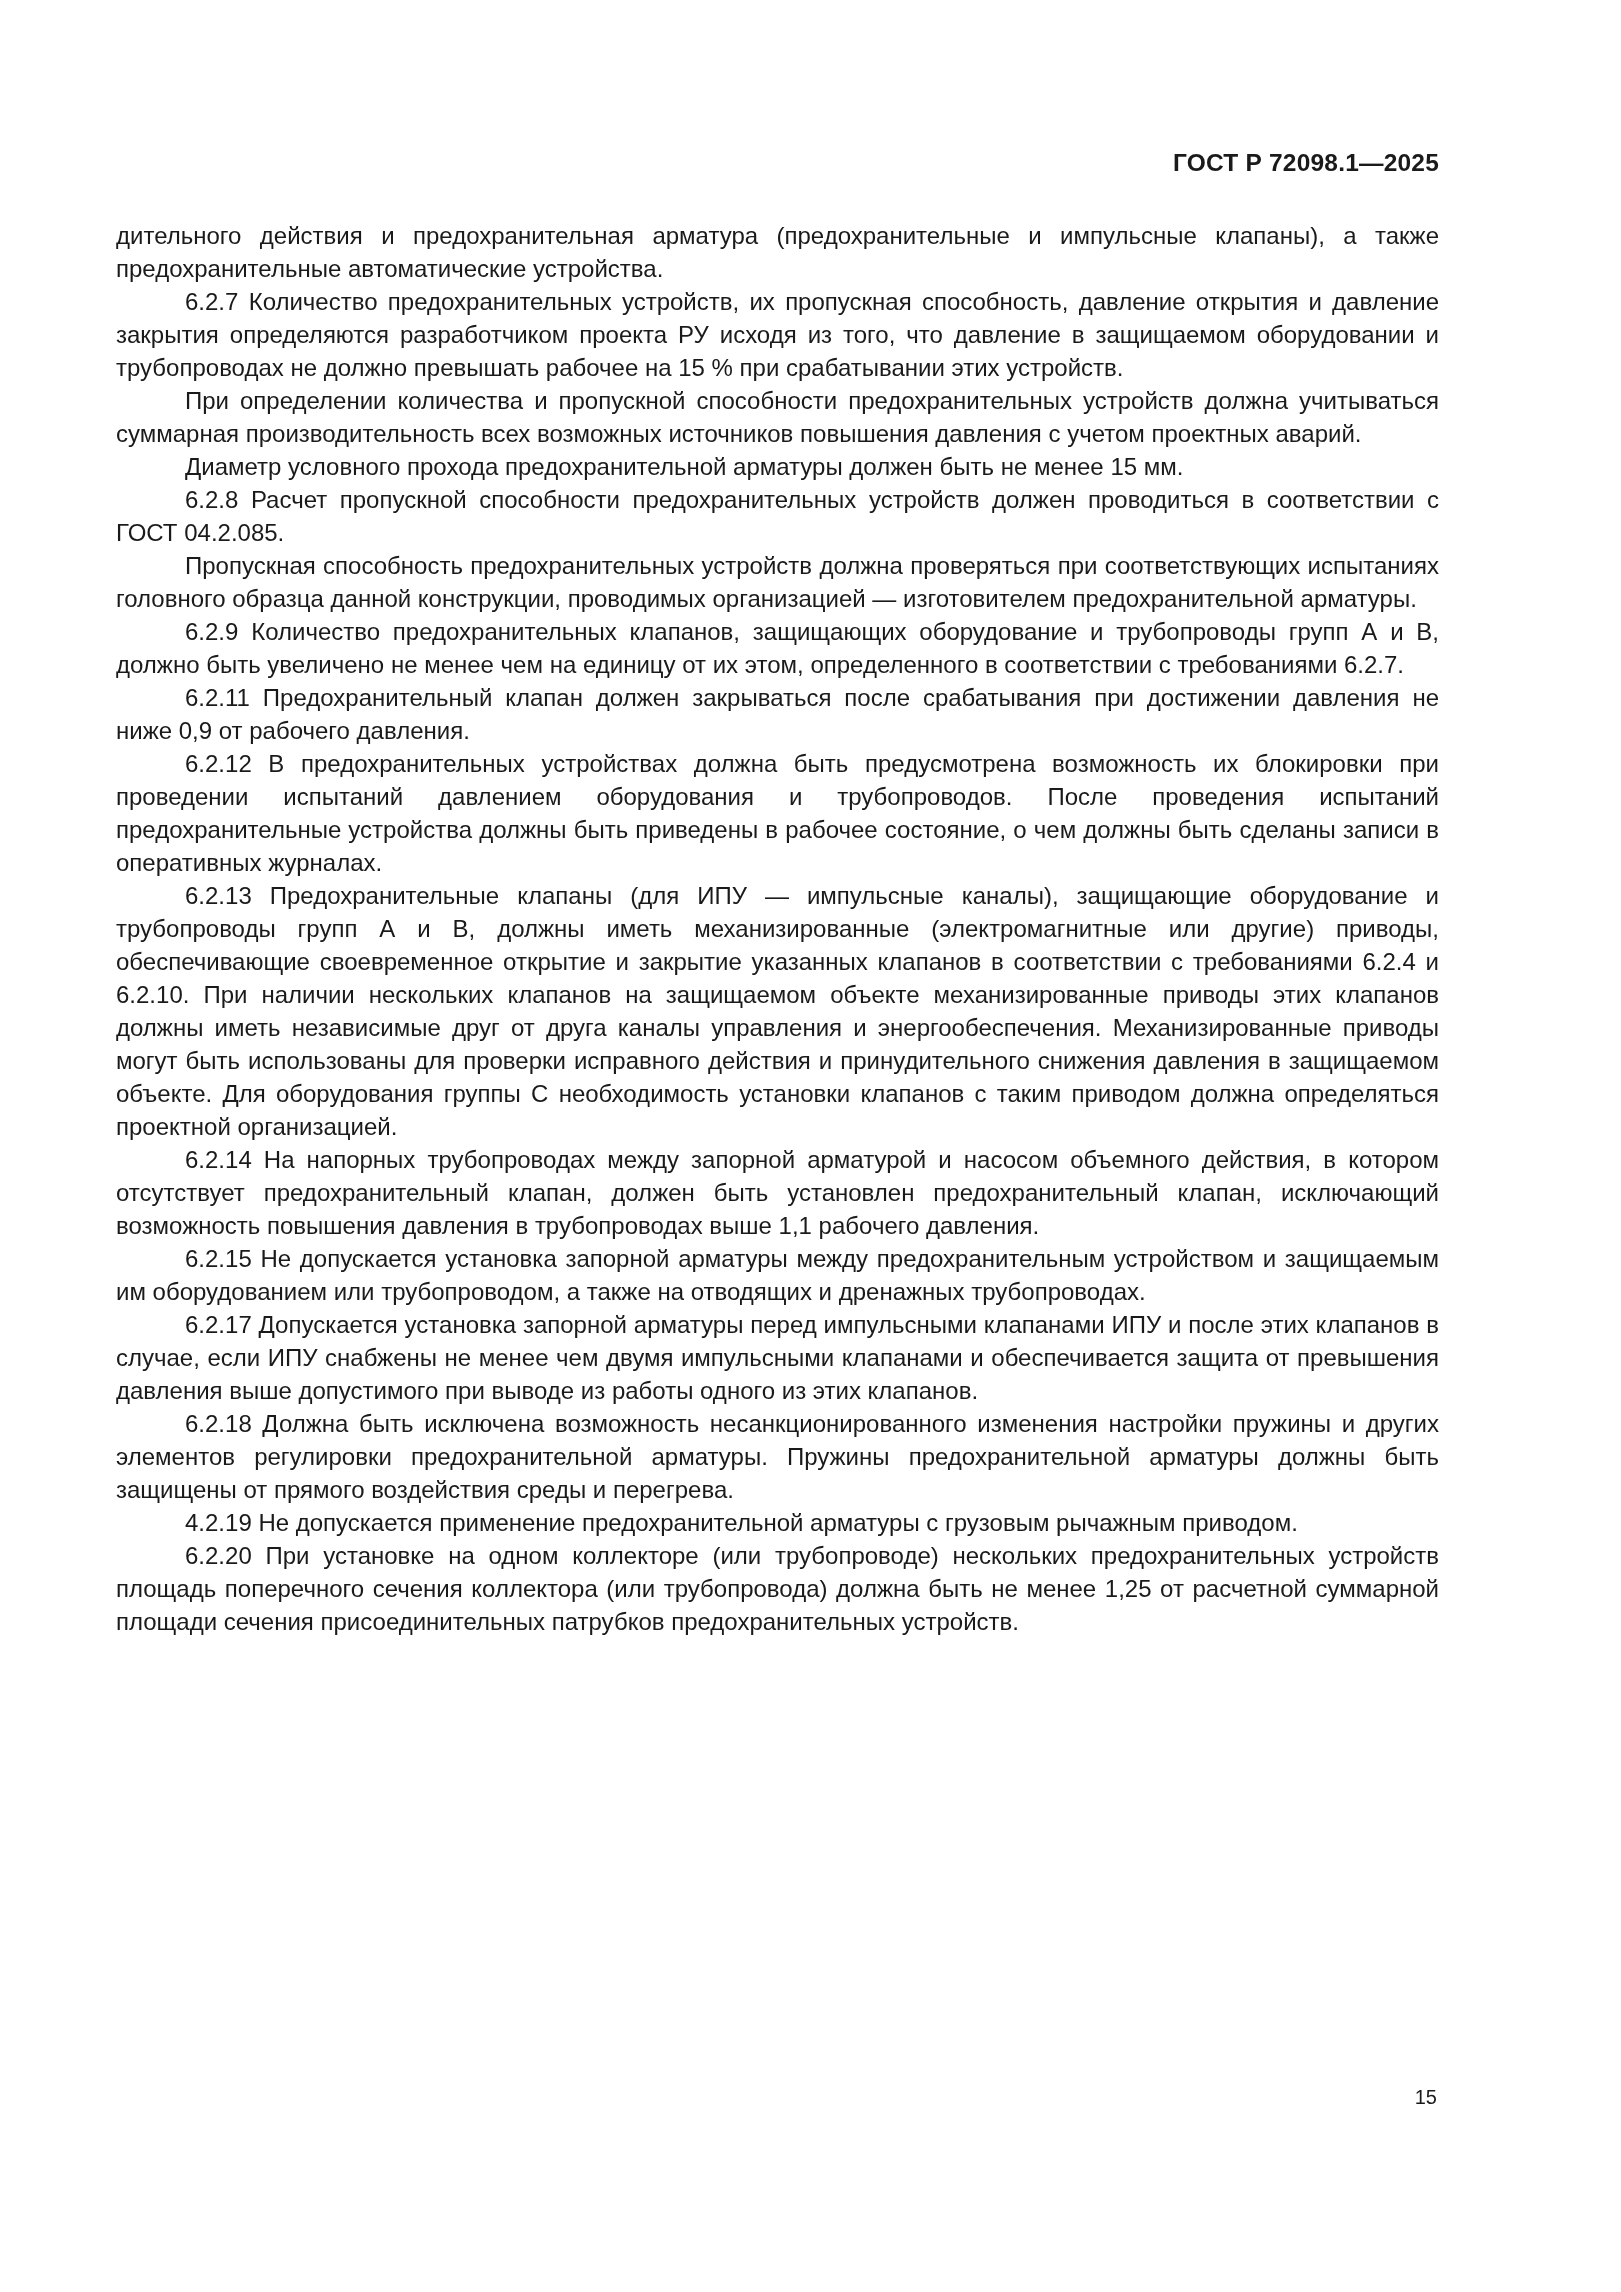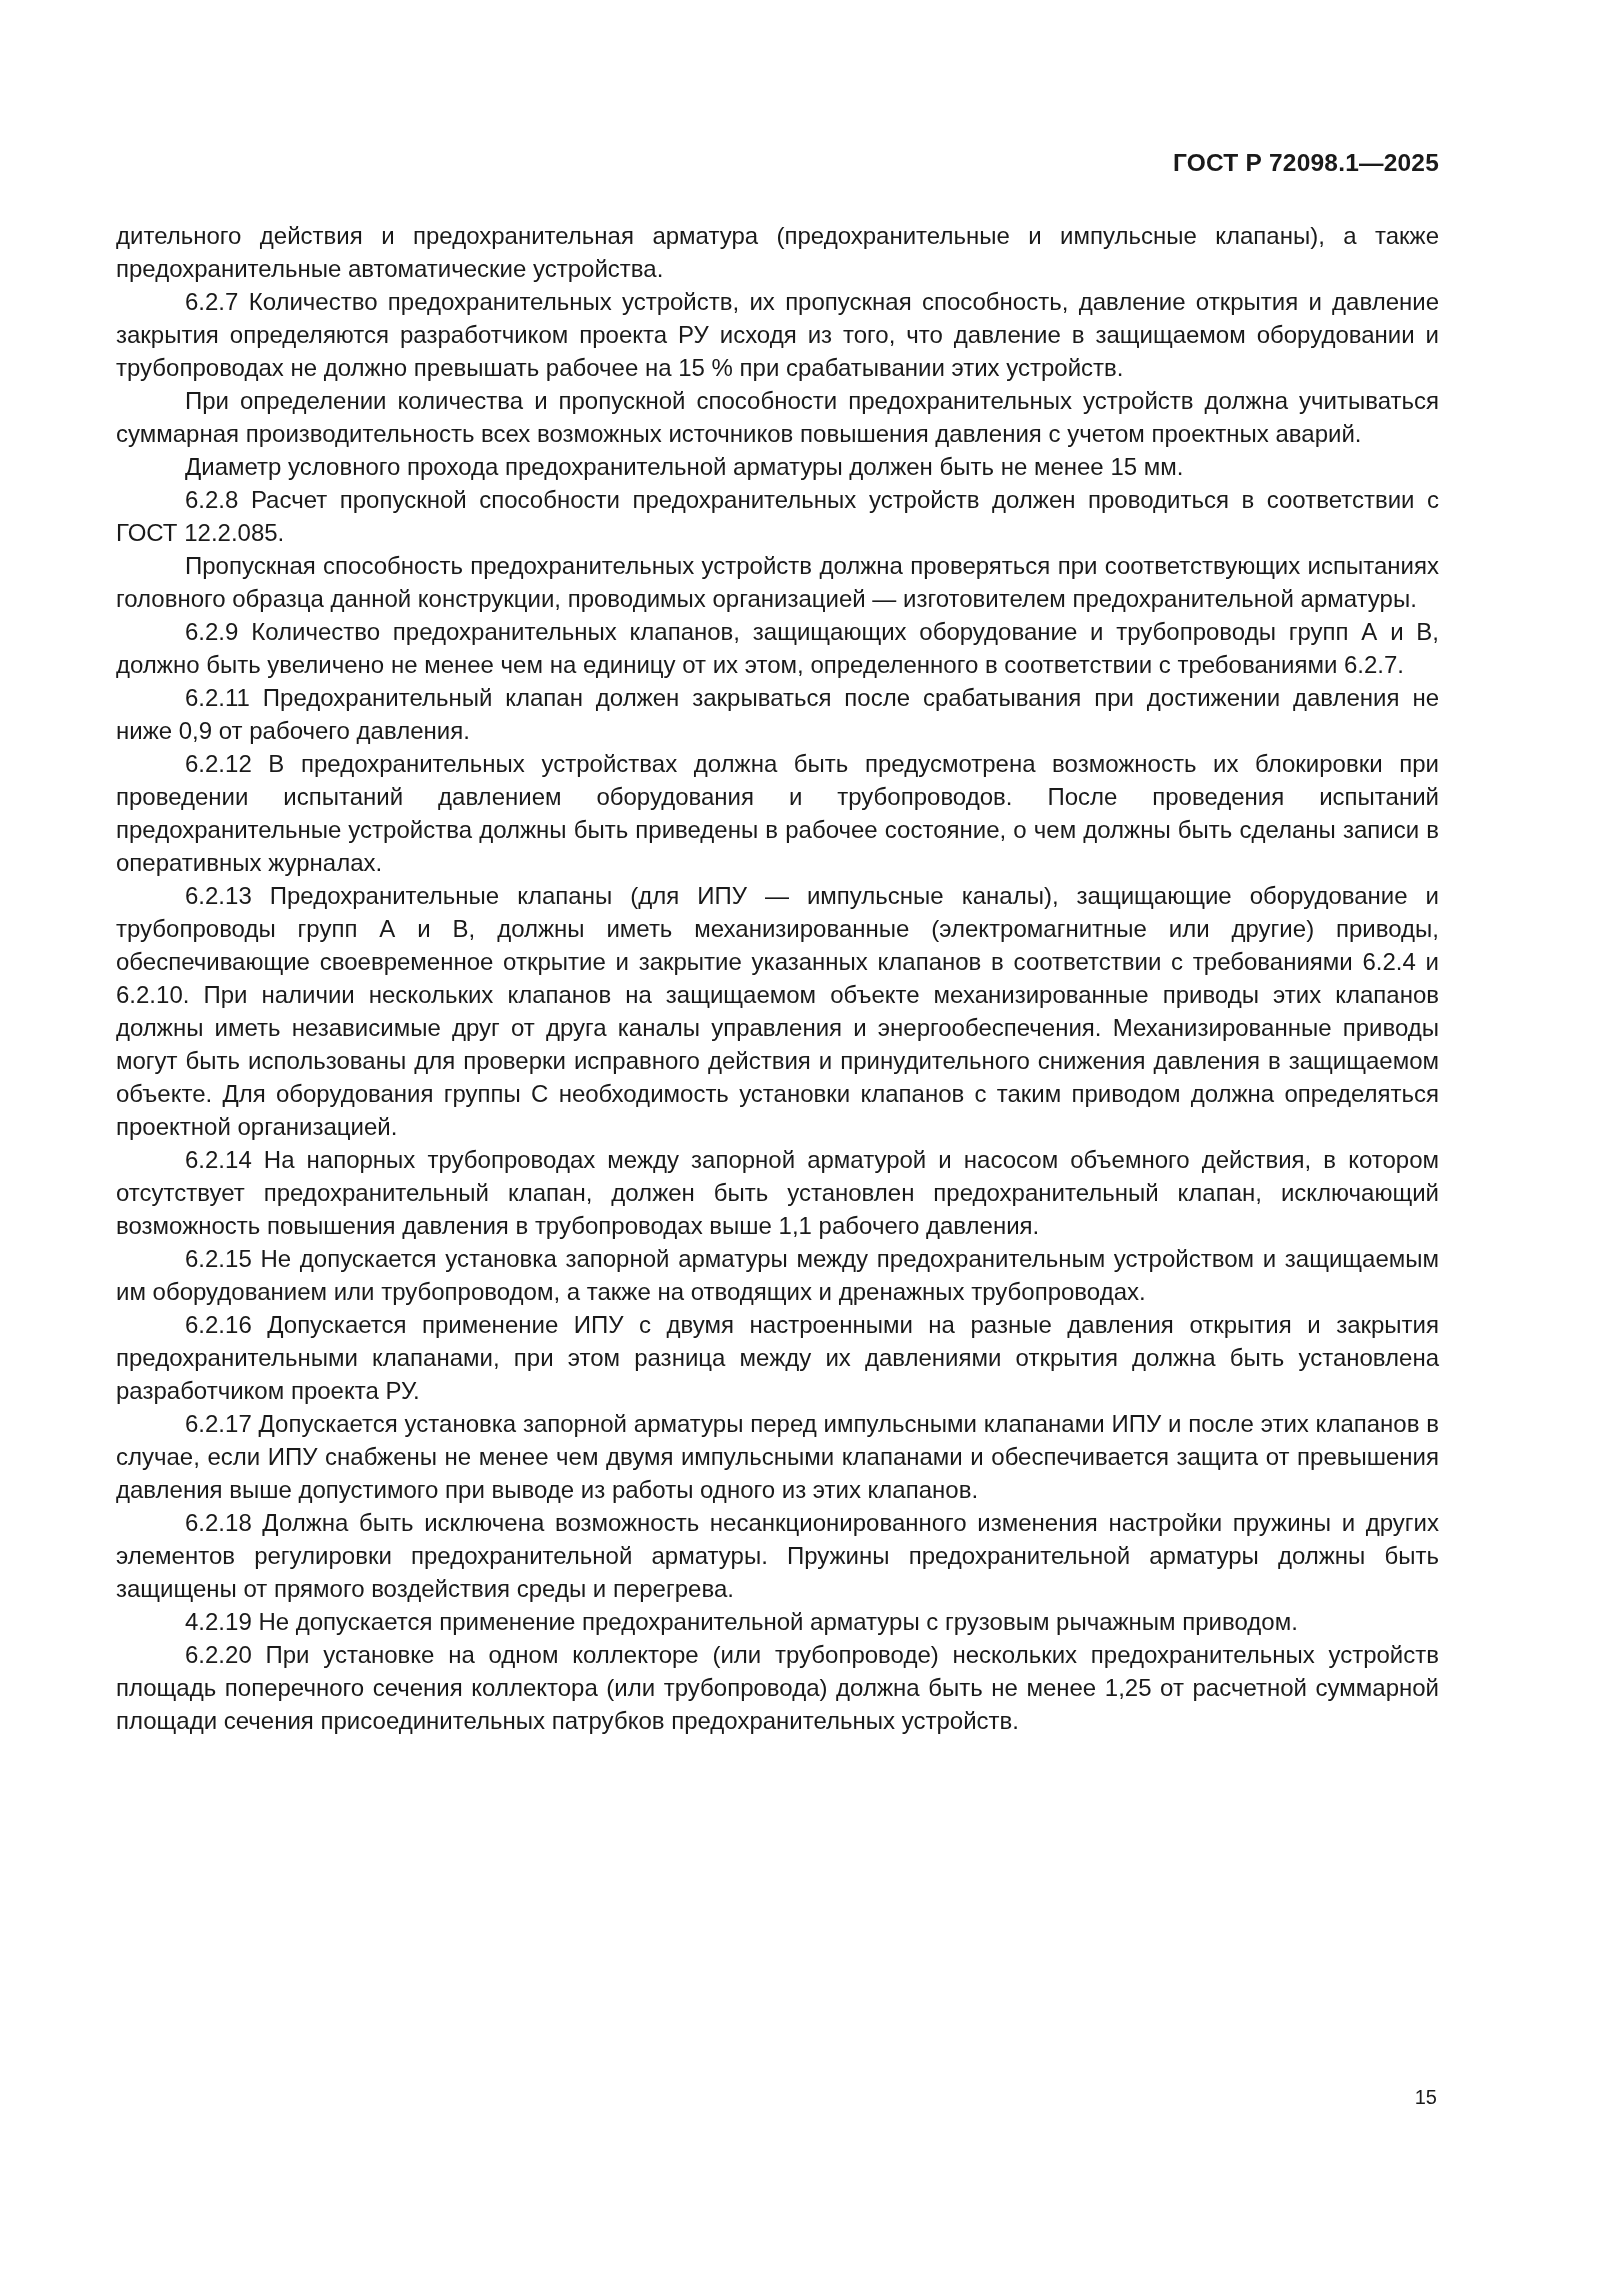--- a/index.html
+++ b/index.html
@@ -26,29 +26,28 @@
 <body>
 
 <div class="page">
   <div class="header">ГОСТ Р 72098.1—2025</div>
 
   <div class="body">
     <p class="noindent">дительного действия и предохранительная арматура (предохранительные и импульсные клапаны), а также предохранительные автоматические устройства.</p>
     <p class="indent">6.2.7  Количество предохранительных устройств, их пропускная способность, давление открытия и давление закрытия определяются разработчиком проекта РУ исходя из того, что давление в защища­емом оборудовании и трубопроводах не должно превышать рабочее на 15 % при срабатывании этих устройств.</p>
     <p class="indent">При определении количества и пропускной способности предохранительных устройств должна учитываться суммарная производительность всех возможных источников повышения давления с уче­том проектных аварий.</p>
     <p class="indent">Диаметр условного прохода предохранительной арматуры должен быть не менее 15 мм.</p>
-    <p class="indent">6.2.8  Расчет пропускной способности предохранительных устройств должен проводиться в соот­ветствии с ГОСТ 12.2.085.</p>
+    <p class="indent">6.2.8  Расчет пропускной способности предохранительных устройств должен проводиться в соот­ветствии с ГОСТ 04.2.085.</p>
     <p class="indent">Пропускная способность предохранительных устройств должна проверяться при соответствую­щих испытаниях головного образца данной конструкции, проводимых организацией — изготовителем предохранительной арматуры.</p>
     <p class="indent">6.2.9  Количество предохранительных клапанов, защищающих оборудование и трубопроводы групп А и В, должно быть увеличено не менее чем на единицу от их этом, определенного в соответ­ствии с требованиями 6.2.7.</p>
     <p class="indent">6.2.11  Предохранительный клапан должен закрываться после срабатывания при достижении дав­ления не ниже 0,9 от рабочего давления.</p>
     <p class="indent">6.2.12  В предохранительных устройствах должна быть предусмотрена возможность их блокиров­ки при проведении испытаний давлением оборудования и трубопроводов. После проведения испыта­ний предохранительные устройства должны быть приведены в рабочее состояние, о чем должны быть сделаны записи в оперативных журналах.</p>
     <p class="indent">6.2.13  Предохранительные клапаны (для ИПУ — импульсные каналы), защищающие оборудо­вание и трубопроводы групп А и В, должны иметь механизированные (электромагнитные или другие) приводы, обеспечивающие своевременное открытие и закрытие указанных клапанов в соответствии с требованиями 6.2.4 и 6.2.10. При наличии нескольких клапанов на защищаемом объекте механи­зированные приводы этих клапанов должны иметь независимые друг от друга каналы управления и энергообеспечения. Механизированные приводы могут быть использованы для проверки исправного действия и принудительного снижения давления в защищаемом объекте. Для оборудования группы С необходимость установки клапанов с таким приводом должна определяться проектной организацией.</p>
     <p class="indent">6.2.14  На напорных трубопроводах между запорной арматурой и насосом объемного действия, в котором отсутствует предохранительный клапан, должен быть установлен предохранительный клапан, исключающий возможность повышения давления в трубопроводах выше 1,1 рабочего давления.</p>
     <p class="indent">6.2.15  Не допускается установка запорной арматуры между предохранительным устройством и защищаемым им оборудованием или трубопроводом, а также на отводящих и дренажных трубопро­водах.</p>
-    <p class="indent">6.2.16  Допускается применение ИПУ с двумя настроенными на разные давления открытия и за­крытия предохранительными клапанами, при этом разница между их давлениями открытия должна быть установлена разработчиком проекта РУ.</p>
     <p class="indent">6.2.17  Допускается установка запорной арматуры перед импульсными клапанами ИПУ и после этих клапанов в случае, если ИПУ снабжены не менее чем двумя импульсными клапанами и обеспе­чивается защита от превышения давления выше допустимого при выводе из работы одного из этих клапанов.</p>
     <p class="indent">6.2.18  Должна быть исключена возможность несанкционированного изменения настройки пружи­ны и других элементов регулировки предохранительной арматуры. Пружины предохранительной арма­туры должны быть защищены от прямого воздействия среды и перегрева.</p>
     <p class="indent">4.2.19  Не допускается применение предохранительной арматуры с грузовым рычажным при­водом.</p>
     <p class="indent">6.2.20  При установке на одном коллекторе (или трубопроводе) нескольких предохранительных устройств площадь поперечного сечения коллектора (или трубопровода) должна быть не менее 1,25 от расчетной суммарной площади сечения присоединительных патрубков предохранительных устройств.</p>
   </div>
 
   <div class="pagenum">15</div>
 </div>
 
 

